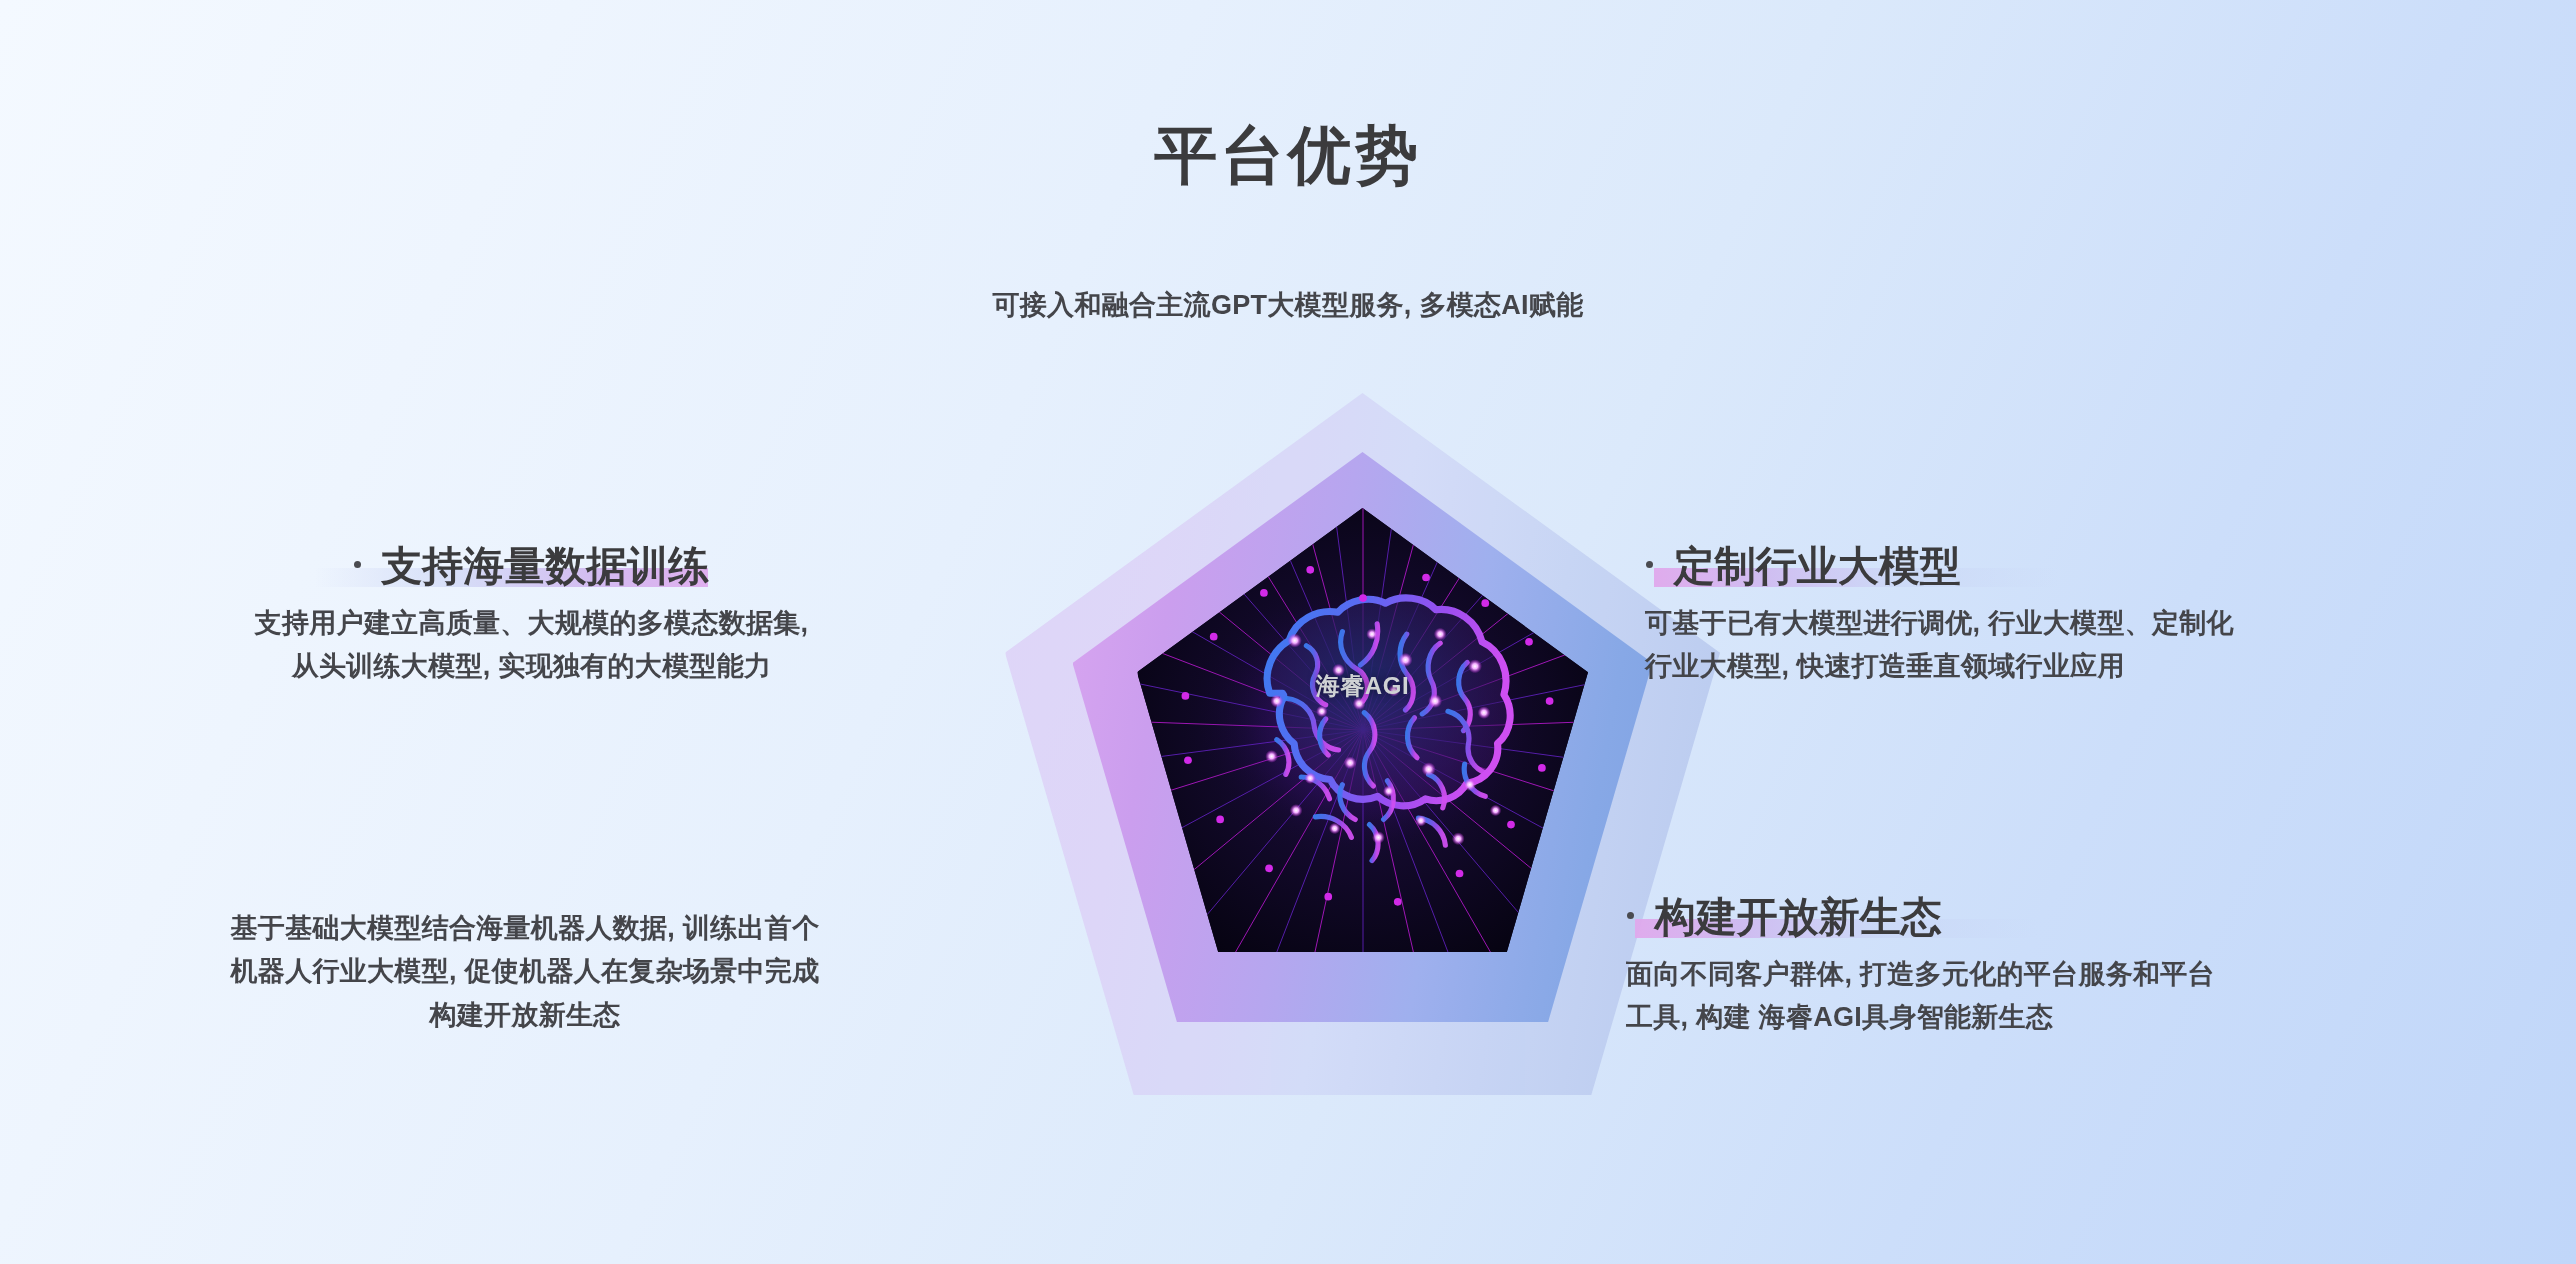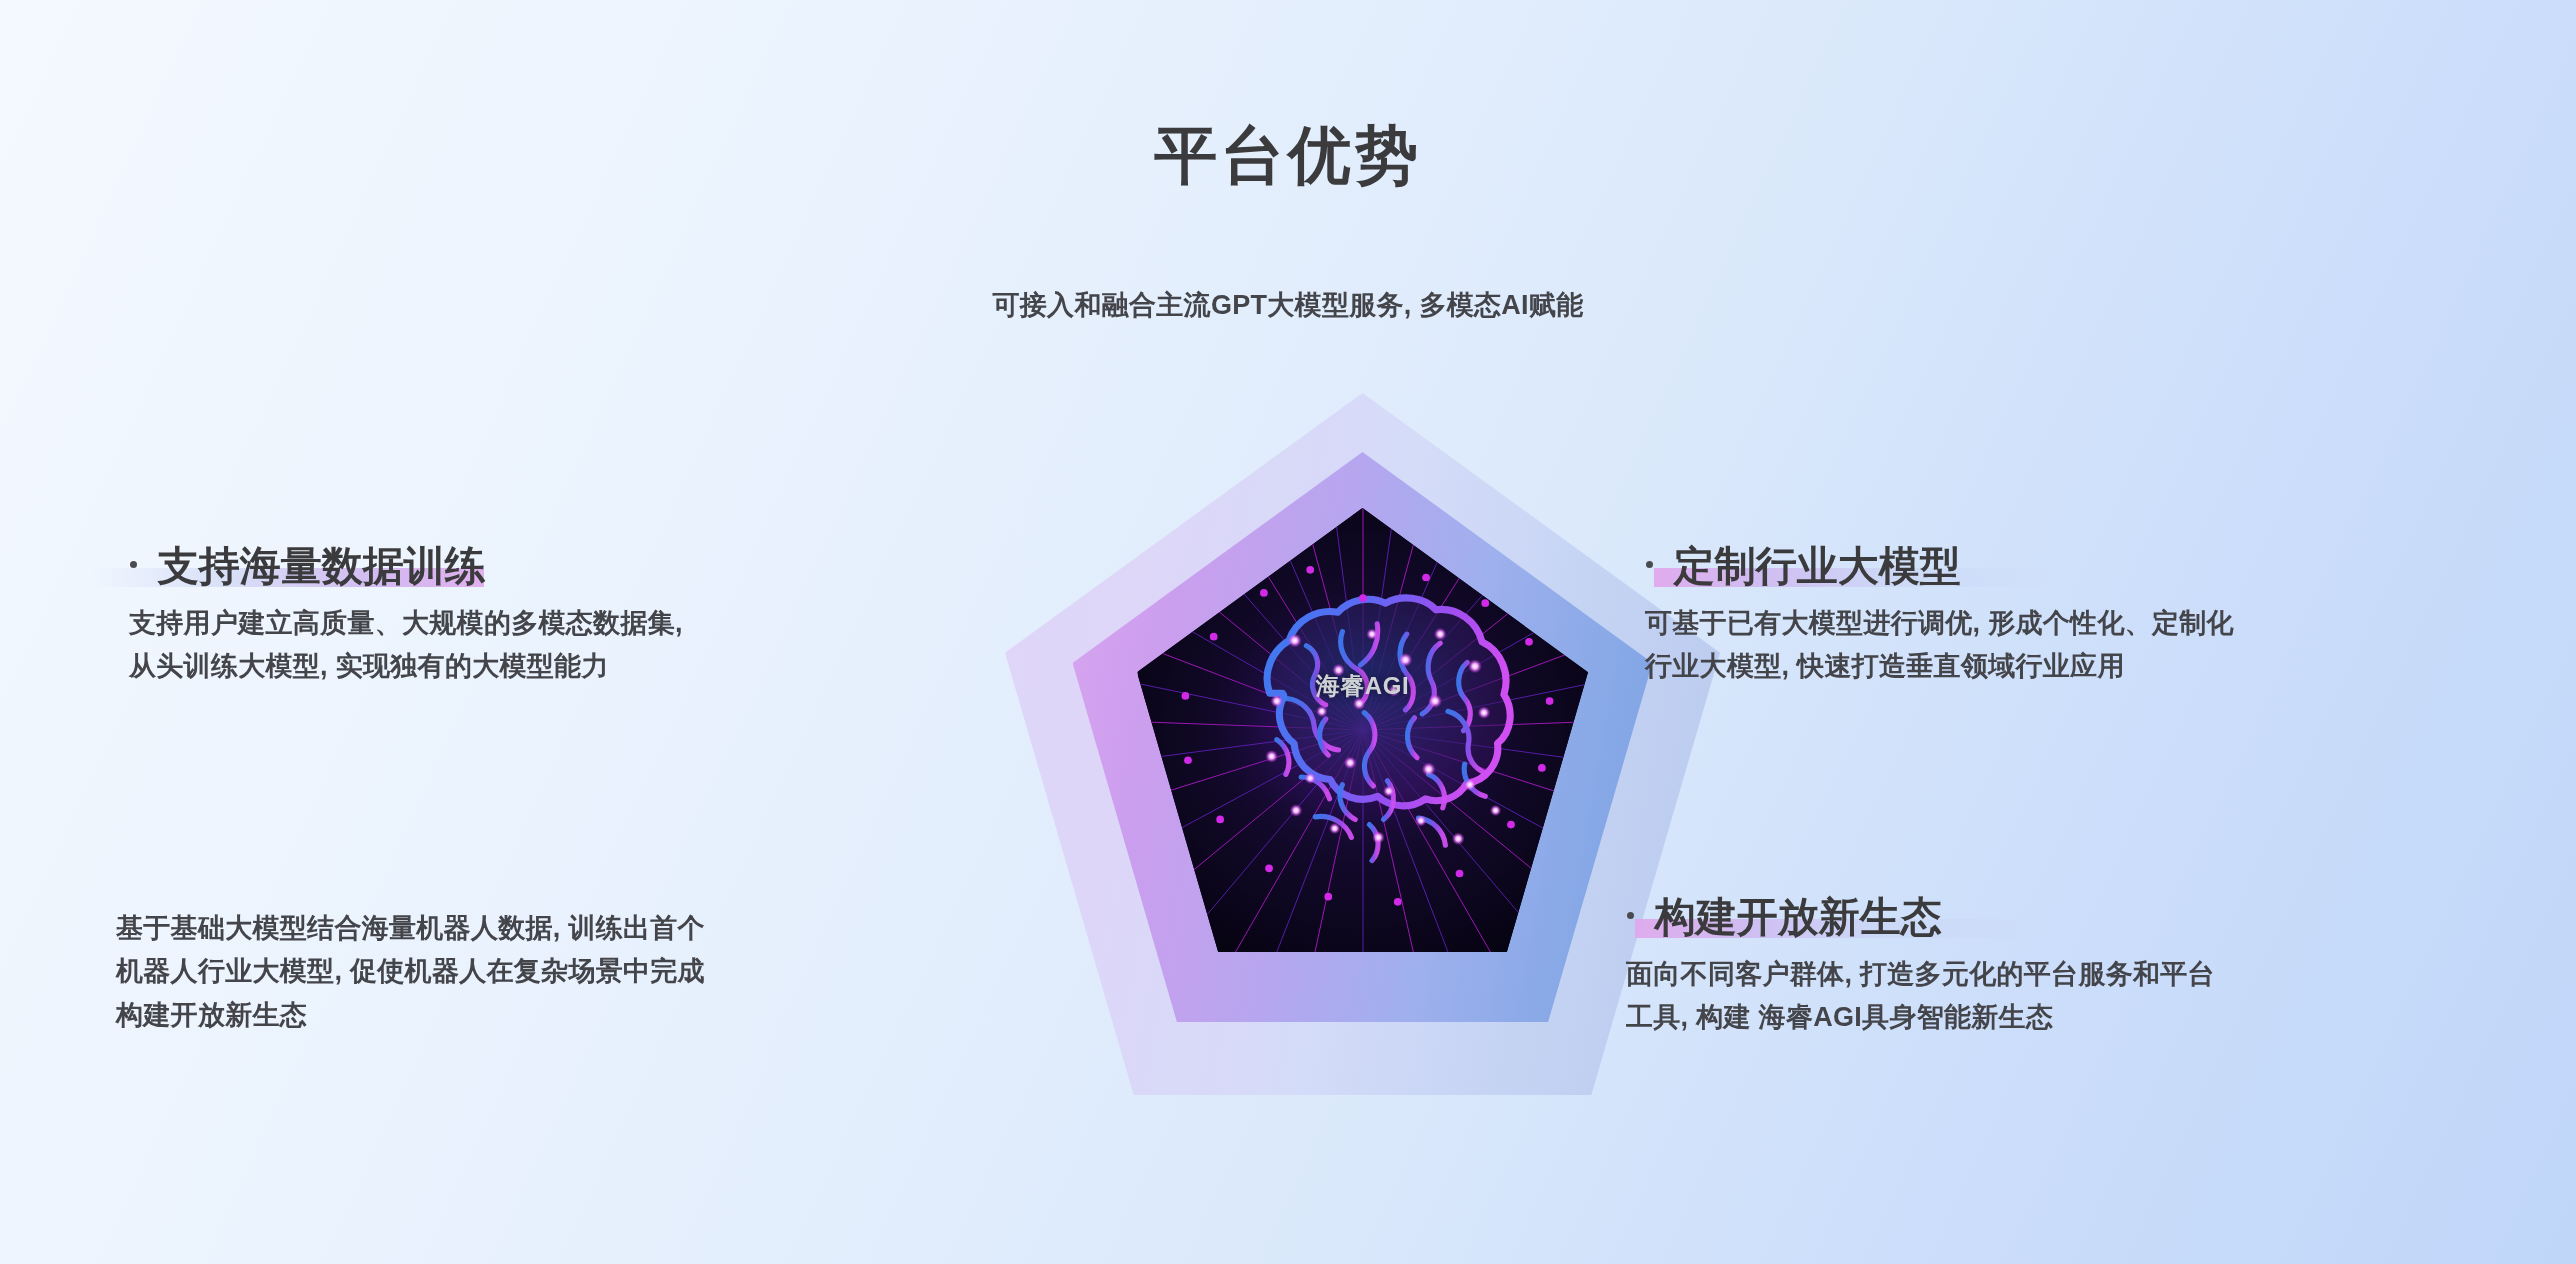--- a/index.html
+++ b/index.html
@@ -109,21 +109,21 @@
     left:11.6px; right:-11.6px;
     background:linear-gradient(90deg, rgba(224,168,236,.95) 0%, rgba(205,181,240,.8) 34%, rgba(197,211,245,.5) 68%, rgba(205,221,248,.1) 100%);
   }
 
   .f-desc{
     font-size:27px; font-weight:700;
     color:#44454a;
     line-height:1.62;
     letter-spacing:0.3px;
   }
-  .align-right{ text-align:left; }
+  .align-right{ text-align:center; }
   .align-left { text-align:left; }
   .align-center{ text-align:center; }
 
   .f-desc .ln{ display:block; white-space:nowrap; }
 
   
   #feat-top   { left:773px; top:270px;  width:1030px; }
   #feat-top .f-desc{ margin-top:14px; }
 
   #feat-left-1{ left:129px;  top:544px;  width:805px; }
@@ -336,21 +336,21 @@
     </div>
   </div>
 
   <div class="feature align-left" id="feat-right-1">
     <div class="f-head">
       <span class="dot"></span>
       <span class="bar"></span>
       <span class="txt">定制行业大模型</span>
     </div>
     <div class="f-desc">
-      <span class="ln">可基于已有大模型进行调优, 形成个性化、定制化</span>
+      <span class="ln">可基于已有大模型进行调优, 行业大模型、定制化</span>
       <span class="ln">行业大模型, 快速打造垂直领域行业应用</span>
     </div>
   </div>
 
   <div class="feature align-right" id="feat-left-2">
     <div class="f-desc">
       <span class="ln">基于基础大模型结合海量机器人数据, 训练出首个</span>
       <span class="ln">机器人行业大模型, 促使机器人在复杂场景中完成</span>
       <span class="ln">构建开放新生态</span>
     </div>

